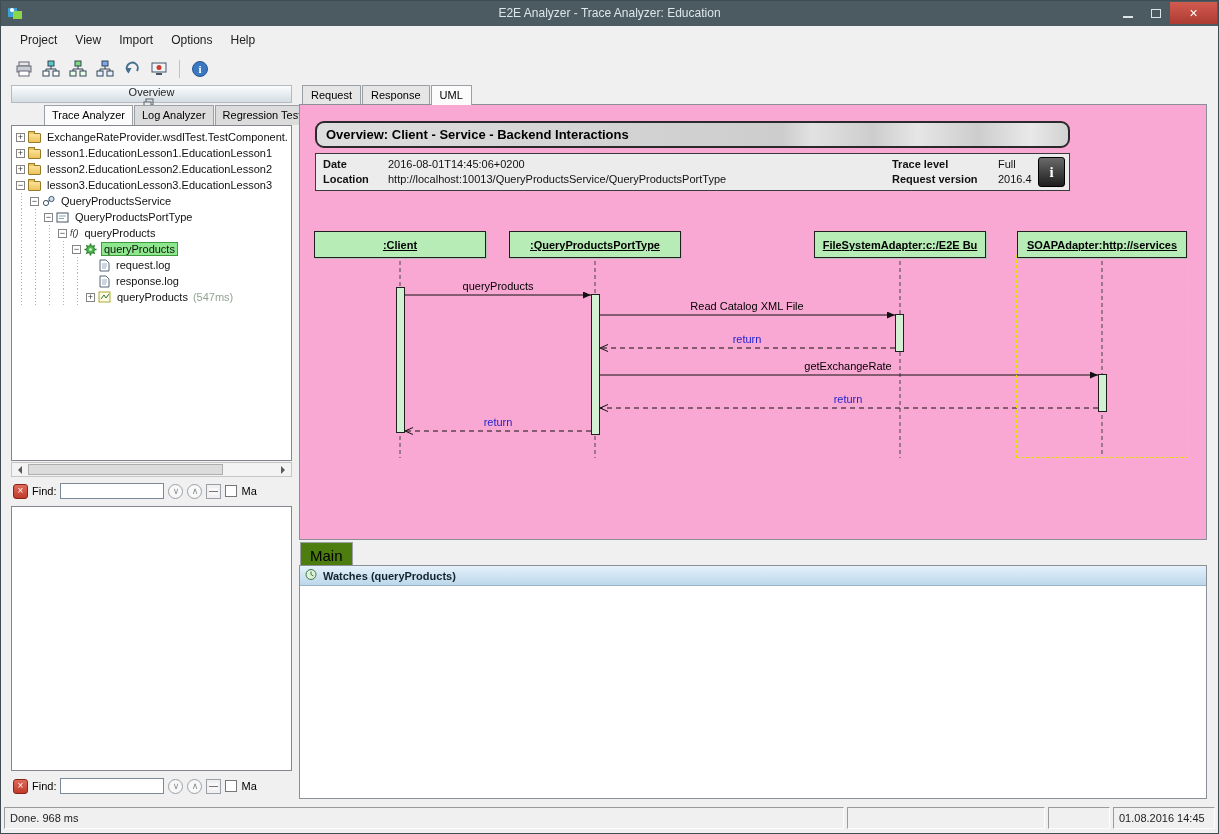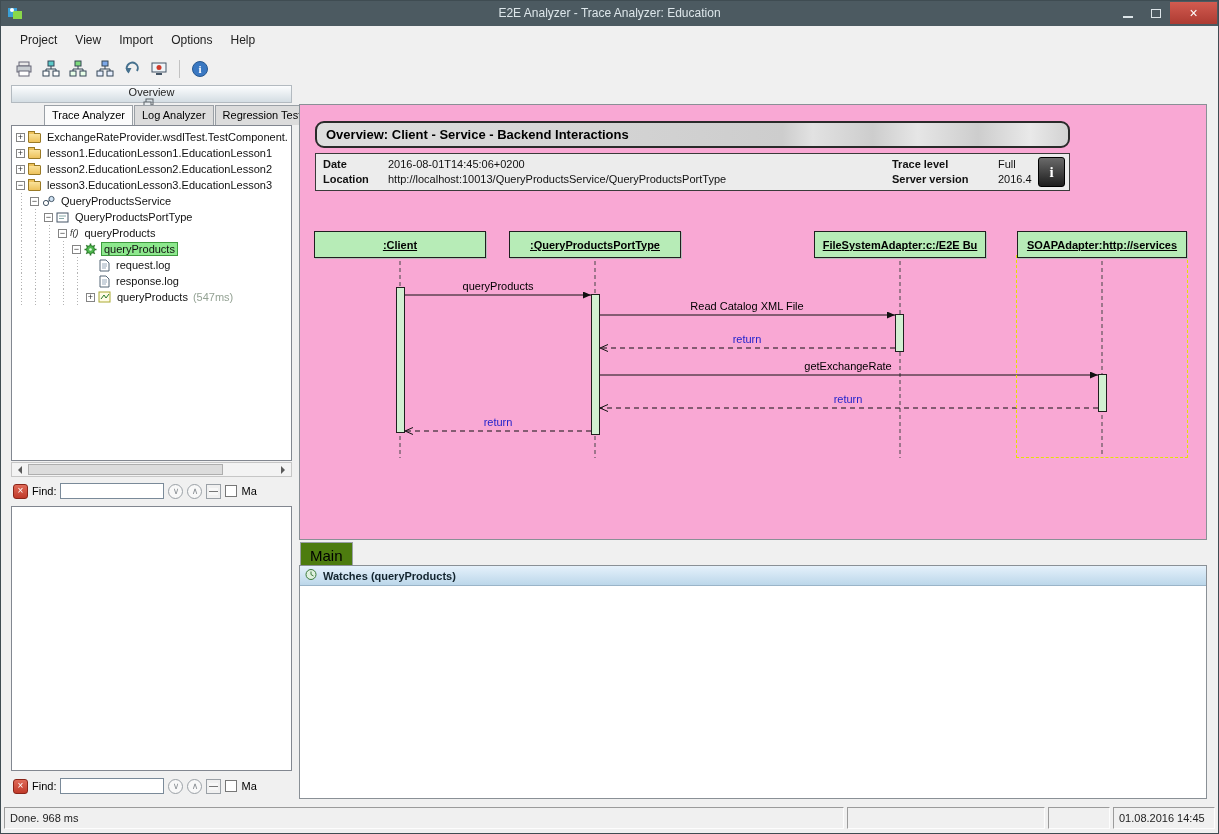--- a/index.html
+++ b/index.html
@@ -367,32 +367,37 @@
       <input class="find-input" value="" style="">
       <span class="circ-btn">∨</span>
       <span class="circ-btn">∧</span>
       <span class="list-btn"></span>
       <span class="chk"></span>
       <span class="match-label">Ma</span>
     </div>
   </div>
 
   <div class="main">
+    <div class="main-tabs">
+      <span class="mtab">Request</span>
+      <span class="mtab">Response</span>
+      <span class="mtab active">UML</span>
+    </div>
 
     <div class="uml-panel">
       <div class="diag-title-box">Overview: Client - Service - Backend Interactions</div>
 
       <div class="diag-info-box">
         <span class="lbl" style="left:7px; top:4px;">Date</span>
         <span class="val" style="left:72px; top:4px;">2016-08-01T14:45:06+0200</span>
         <span class="lbl" style="left:7px; top:19px;">Location</span>
         <span class="val" style="left:72px; top:19px;">http://localhost:10013/QueryProductsService/QueryProductsPortType</span>
         <span class="lbl" style="left:576px; top:4px;">Trace level</span>
         <span class="val" style="left:682px; top:4px;">Full</span>
-        <span class="lbl" style="left:576px; top:19px;">Server version</span>
+        <span class="lbl" style="left:576px; top:19px;">Request version</span>
         <span class="val" style="left:682px; top:19px;">2016.4</span>
         <span class="info-btn">i</span>
       </div>
 
       <svg class="diag-svg" width="907" height="434">
         <defs>
           <marker id="mf" markerWidth="9" markerHeight="8" refX="8" refY="3.5" orient="auto">
               <path d="M0,0 L8,3.5 L0,7 Z" fill="#111"></path>
             </marker>
           <marker id="mo" markerWidth="9" markerHeight="8" refX="8" refY="3.5" orient="auto">

